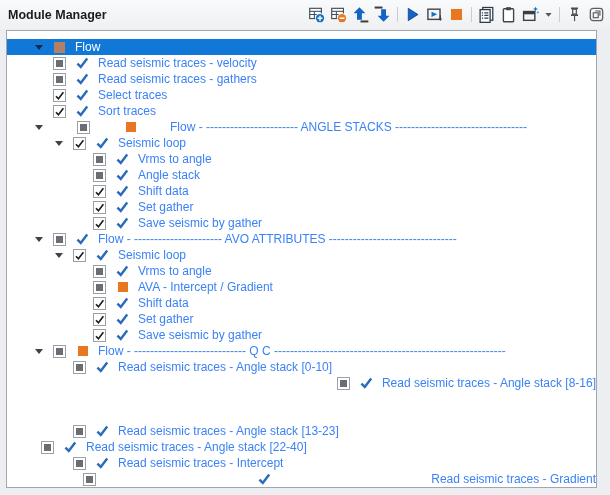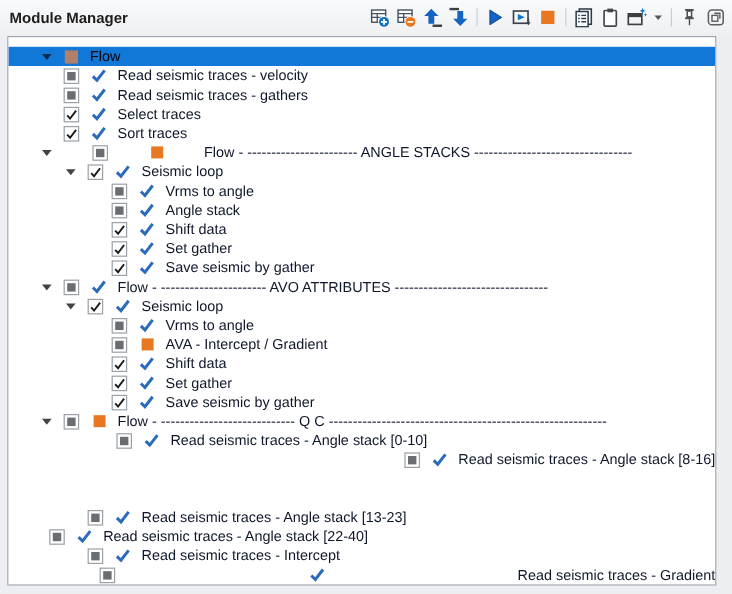--- a/index.html
+++ b/index.html
@@ -28,23 +28,23 @@
   .tbtn[data-name="view-menu-button"]{ width:13px; }
   .tsep{ width:1px; height:15px; background:#c9cdd2; margin:0 3px; flex:none; }
 
   .content{
     position:absolute; left:6px; top:30px; width:591px; height:458px;
     background:#ffffff; border:1px solid #a3a7ad;
     padding-top:8px; overflow:hidden;
   }
   .trow{
     height:16px; display:flex; align-items:center;
-    font-size:12px; color:#0f172a; white-space:nowrap; cursor:default;
-  }
-  .trow.selected{ background:#1278d8; color:#000000; }
+    font-size:12px; color:#3b82f6; white-space:nowrap; cursor:default;
+  }
+  .trow.selected{ background:#1278d8; color:#ffffff; }
   .expander{ width:12px; margin-right:8px; display:flex; justify-content:center; flex:none; }
   .expander::before{
     content:""; width:0; height:0;
     border-left:4.5px solid transparent; border-right:4.5px solid transparent;
     border-top:5.5px solid #3f4347;
   }
   .selected .expander::before{ border-top-color:#0a2c4e; }
   .cbox{
     width:13px; height:13px; border:1px solid #9aa0a6; background:#fff;
     margin-right:10px; display:flex; align-items:center; justify-content:center; flex:none;
@@ -416,21 +416,21 @@
     <div class="trow" data-name="tree-row-flow" style="padding-left: 26px;">
       <span class="expander" data-name="expander-arrow-icon"></span>
       <span class="cbox" data-name="module-checkbox">
         <span class="part" data-name="checkbox-partial-state"></span>
       </span>
       <span class="status" data-name="status-square-icon">
         <span class="sq-orange"></span>
       </span>
       <span class="label" data-name="tree-item-label">Flow - ---------------------------- Q C ----------------------------------------------------------</span>
     </div>
-    <div class="trow" data-name="tree-row" style="padding-left: 66px; margin-left: 24px;">
+    <div class="trow" data-name="tree-row" style="padding-left: 66px;">
       <span class="cbox" data-name="module-checkbox">
         <span class="part" data-name="checkbox-partial-state"></span>
       </span>
       <span class="status" data-name="status-check-icon">
         <svg width="13" height="12" viewBox="0 0 13 12">
           <polyline points="1.4,6.6 4.8,9.9 11.2,1.6" fill="none" stroke="#2b6cba" stroke-width="2.5"></polyline>
         </svg>
       </span>
       <span class="label" data-name="tree-item-label">Read seismic traces - Angle stack [0-10]</span>
     </div>

